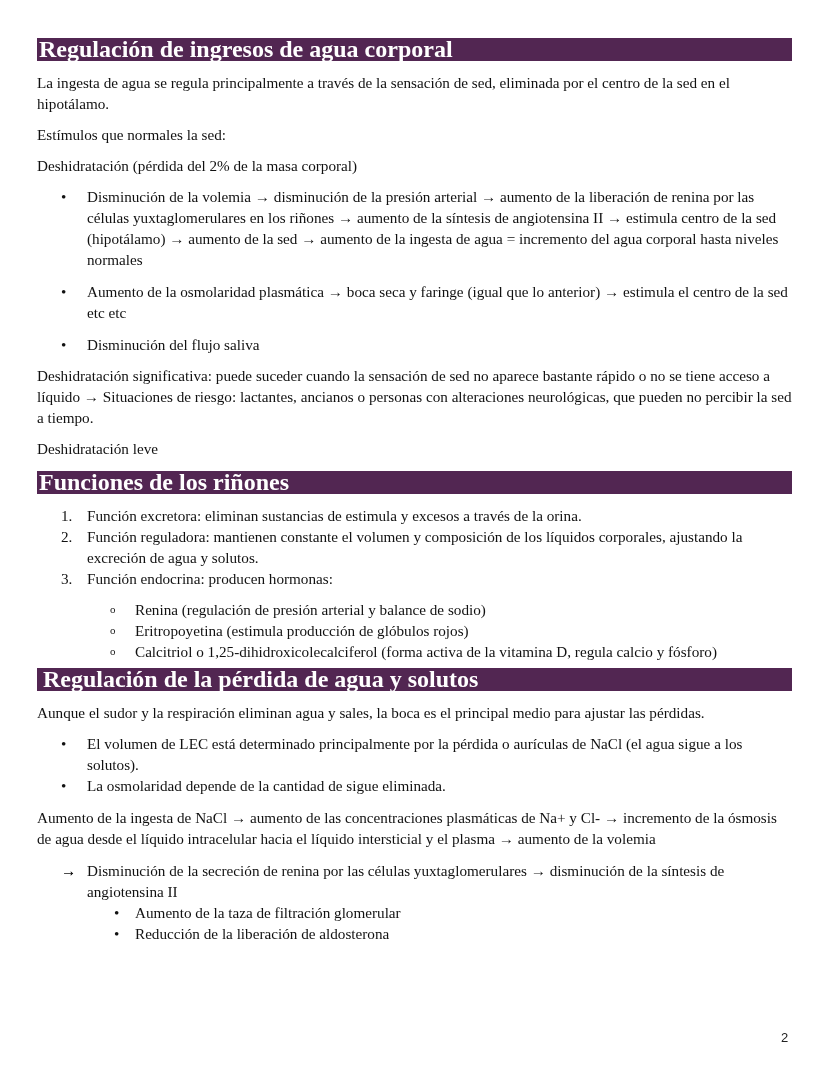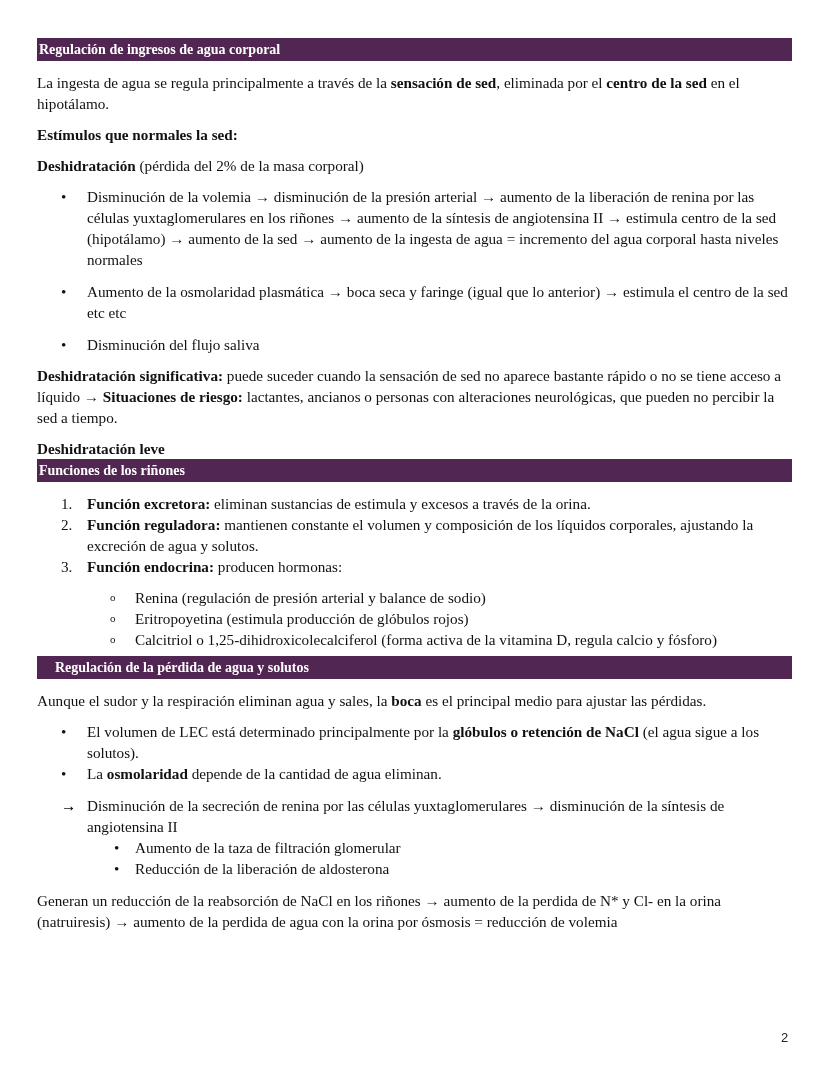--- a/index.html
+++ b/index.html
@@ -4,26 +4,26 @@
 <style>
   html, body { margin: 0; padding: 0; background: #ffffff; }
   body {
     width: 828px; height: 1071px; position: relative; overflow: hidden;
     font-family: "Liberation Serif", "DejaVu Serif", serif;
     font-size: 15.2px; line-height: 21px; color: #111111;
   }
   .page { position: absolute; left: 37px; top: 38px; width: 755px; }
   .hdr {
     background: #522652; color: #ffffff; font-weight: bold;
-    font-size: 14px; line-height: 23px; height: 23px;
+    font-size: 24px; line-height: 23px; height: 23px;
     padding-left: 2px; box-sizing: border-box; white-space: nowrap;
   }
-  .hdr.indent { padding-left: 18px; }
+  .hdr.indent { padding-left: 6px; }
   p { margin: 0; }
-  b { font-weight: bold; }
+  b { font-weight: normal; }
   .ul { list-style: none; margin: 0; padding: 0; }
   .li { position: relative; padding-left: 50px; }
   .li .bullet { position: absolute; left: 24px; top: 0; }
   .ol .li .num { position: absolute; left: 24px; top: 0; }
   .sub .li { padding-left: 98px; }
   .sub .li .bullet { left: 73px; font-size: 11px; }
   .arr .li { padding-left: 50px; }
   .arr .li .bullet { left: 24px; }
   .deep .li { padding-left: 98px; }
   .deep .li .bullet { left: 77px; }
@@ -48,50 +48,50 @@
   <ul class="ul" style="margin-top:10px">
     <li class="li"><span class="bullet">•</span><span>Disminución de la volemia → disminución de la presión arterial → aumento de la liberación de renina por las células yuxtaglomerulares en los riñones → aumento de la síntesis de angiotensina II → estimula centro de la sed (hipotálamo) → aumento de la sed → aumento de la ingesta de agua = incremento del agua corporal hasta niveles normales</span></li>
     <li class="li" style="margin-top:11px"><span class="bullet">•</span><span>Aumento de la osmolaridad plasmática → boca seca y faringe (igual que lo anterior) → estimula el centro de la sed etc etc</span></li>
     <li class="li" style="margin-top:11px"><span class="bullet">•</span><span>Disminución del flujo saliva</span></li>
   </ul>
 
   <p style="margin-top:10px"><b>Deshidratación significativa:</b><span> puede suceder cuando la sensación de sed no aparece bastante rápido o no se tiene acceso a líquido → </span><b>Situaciones de riesgo:</b><span> lactantes, ancianos o personas con alteraciones neurológicas, que pueden no percibir la sed a tiempo.</span></p>
 
   <p style="margin-top:10px"><b>Deshidratación leve</b></p>
 
-  <div class="hdr" style="margin-top:0">Funciones de los riñones</div>
+  <div class="hdr" style="margin-top:12px">Funciones de los riñones</div>
 
   <ol class="ul ol" style="margin-top:11px">
     <li class="li"><span class="num">1.</span><b>Función excretora:</b><span> eliminan sustancias de estimula y excesos a través de la orina.</span></li>
     <li class="li"><span class="num">2.</span><b>Función reguladora:</b><span> mantienen constante el volumen y composición de los líquidos corporales, ajustando la excreción de agua y solutos.</span></li>
     <li class="li"><span class="num">3.</span><b>Función endocrina:</b><span> producen hormonas:</span></li>
   </ol>
 
   <ul class="ul sub" style="margin-top:10px">
     <li class="li"><span class="bullet">o</span><span>Renina (regulación de presión arterial y balance de sodio)</span></li>
     <li class="li"><span class="bullet">o</span><span>Eritropoyetina (estimula producción de glóbulos rojos)</span></li>
     <li class="li"><span class="bullet">o</span><span>Calcitriol o 1,25-dihidroxicolecalciferol (forma activa de la vitamina D, regula calcio y fósforo)</span></li>
   </ul>
 
   <div class="hdr indent" style="margin-top:6px">Regulación de la pérdida de agua y solutos</div>
 
   <p style="margin-top:11px"><span>Aunque el sudor y la respiración eliminan agua y sales, la </span><b>boca</b><span> es el principal medio para ajustar las pérdidas.</span></p>
 
   <ul class="ul" style="margin-top:10px">
-    <li class="li"><span class="bullet">•</span><span>El volumen de LEC está determinado principalmente por la </span><b>glóbulos o retención de NaCl</b><span> (el agua sigue a los solutos).</span></li>
-    <li class="li"><span class="bullet">•</span><span>La </span><b>osmolaridad</b><span> depende de la cantidad de agua eliminan.</span></li>
+    <li class="li"><span class="bullet">•</span><span>El volumen de LEC está determinado principalmente por la </span><b>pérdida o aurículas de NaCl</b><span> (el agua sigue a los solutos).</span></li>
+    <li class="li"><span class="bullet">•</span><span>La </span><b>osmolaridad</b><span> depende de la cantidad de sigue eliminada.</span></li>
   </ul>
 
+  <p style="margin-top:11px">Aumento de la ingesta de NaCl → aumento de las concentraciones plasmáticas de Na+ y Cl- → incremento de la ósmosis de agua desde el líquido intracelular hacia el líquido intersticial y el plasma → aumento de la volemia</p>
 
   <ul class="ul arr" style="margin-top:11px">
     <li class="li"><span class="bullet">→</span></li>
     <li class="li"><span class="bullet">→</span><span>Disminución de la secreción de renina por las células yuxtaglomerulares → disminución de la síntesis de angiotensina II</span></li>
   </ul>
 
   <ul class="ul deep">
     <li class="li"><span class="bullet">•</span><span>Aumento de la taza de filtración glomerular</span></li>
     <li class="li"><span class="bullet">•</span><span>Reducción de la liberación de aldosterona</span></li>
   </ul>
 
-  <p style="margin-top:11px">Generan un reducción de la reabsorción de NaCl en los riñones → aumento de la perdida de N* y Cl- en la orina (natruiresis) → aumento de la perdida de agua con la orina por ósmosis = reducción de volemia</p>
 </div>
 
 <div class="pagenum">2</div>
 
 </body></html>

